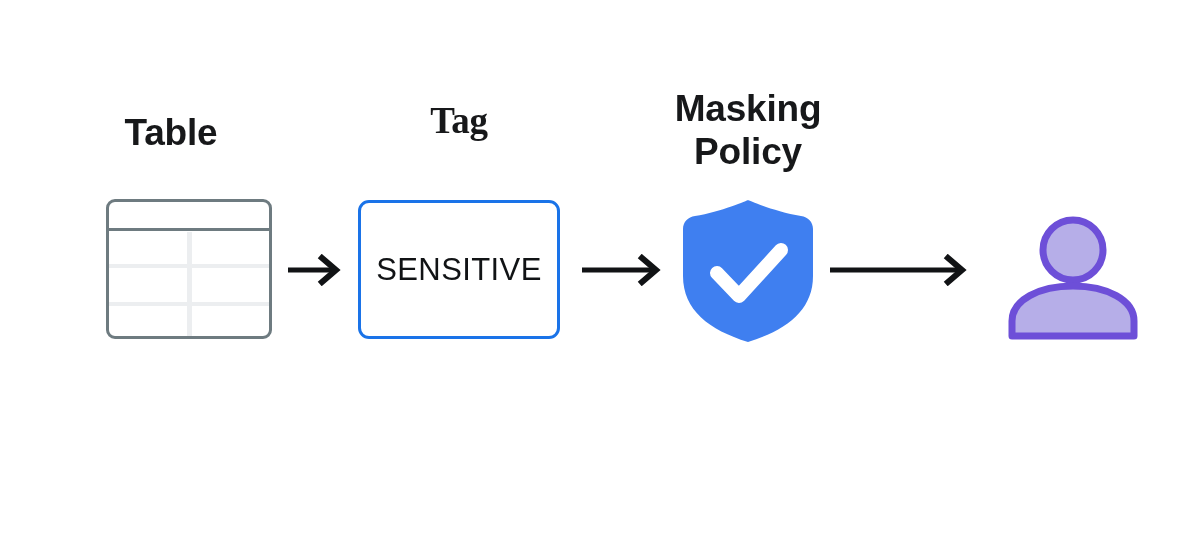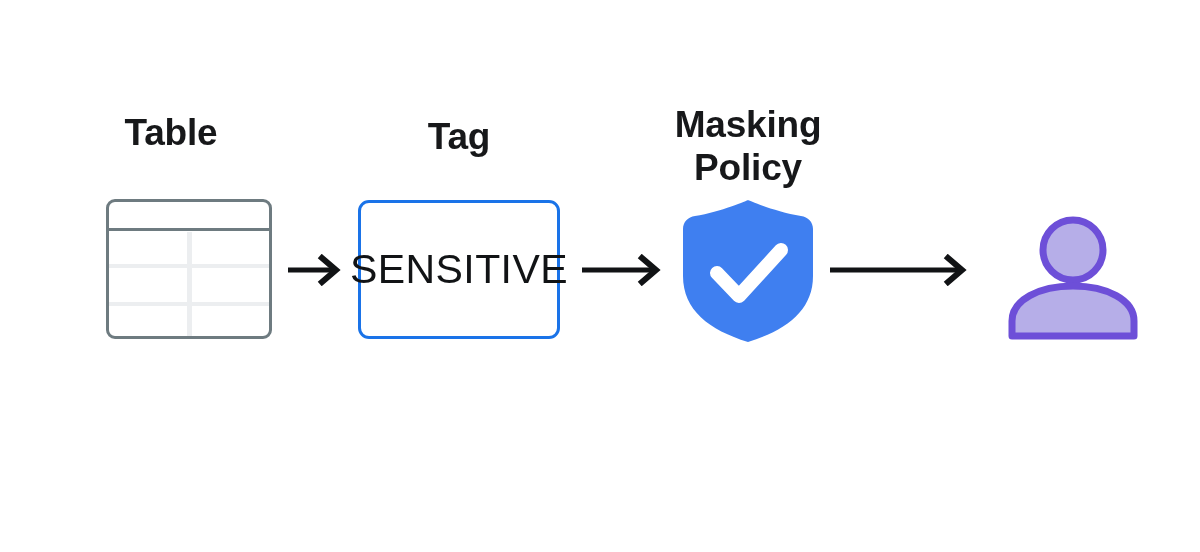--- a/index.html
+++ b/index.html
@@ -78,21 +78,21 @@
     height: 139px;
     box-sizing: border-box;
     border: 3px solid #1a73e8;
     border-radius: 11px;
     background: #ffffff;
     display: flex;
     align-items: center;
     justify-content: center;
   }
   #tag-text {
-    font-size: 41px;
+    font-size: 31px;
     font-weight: normal;
     color: #111315;
     letter-spacing: 0.4px;
     white-space: nowrap;
   }
 
   
   #shield-icon {
     position: absolute;
     left: 681px;
@@ -127,34 +127,34 @@
     <div class="tbl-vline" style="left:78px;"></div>
   </div>
 
   <div class="arrow" style="left:288px; top:254px; width:56px; height:32px;">
     <svg width="56" height="32" viewBox="0 0 56 32" xmlns="http://www.w3.org/2000/svg">
       <line x1="0" y1="16" x2="44" y2="16" stroke="#111315" stroke-width="5"></line>
       <polyline points="34,4 48,16 34,28" fill="none" stroke="#111315" stroke-width="6" stroke-linecap="square" stroke-linejoin="miter"></polyline>
     </svg>
   </div>
 
-  <div class="label big" style="left:358px; top:116px; width:202px;">Tag</div>
+  <div class="label big" style="left:358px; top:100px; width:202px;font-family:Liberation Serif, serif;">Tag</div>
 
   <div id="tag-box">
     <span id="tag-text">SENSITIVE</span>
   </div>
 
   <div class="arrow" style="left:582px; top:254px; width:82px; height:32px;">
     <svg width="82" height="32" viewBox="0 0 82 32" xmlns="http://www.w3.org/2000/svg">
       <line x1="0" y1="16" x2="70" y2="16" stroke="#111315" stroke-width="5"></line>
       <polyline points="60,4 74,16 60,28" fill="none" stroke="#111315" stroke-width="6" stroke-linecap="square" stroke-linejoin="miter"></polyline>
     </svg>
   </div>
 
-  <div class="label big" style="left:648px; top:88px; width:200px;margin-top:16px;">Masking
+  <div class="label big" style="left:648px; top:88px; width:200px;">Masking
 Policy</div>
 
   <div id="shield-icon">
     <svg width="134" height="146" viewBox="0 0 134 146" xmlns="http://www.w3.org/2000/svg">
       <path d="M67 2
                C 67 2, 40 14, 14 18
                C 7 19, 2 24, 2 31
                L 2 78
                C 2 112, 28 132, 67 144
                C 106 132, 132 112, 132 78

